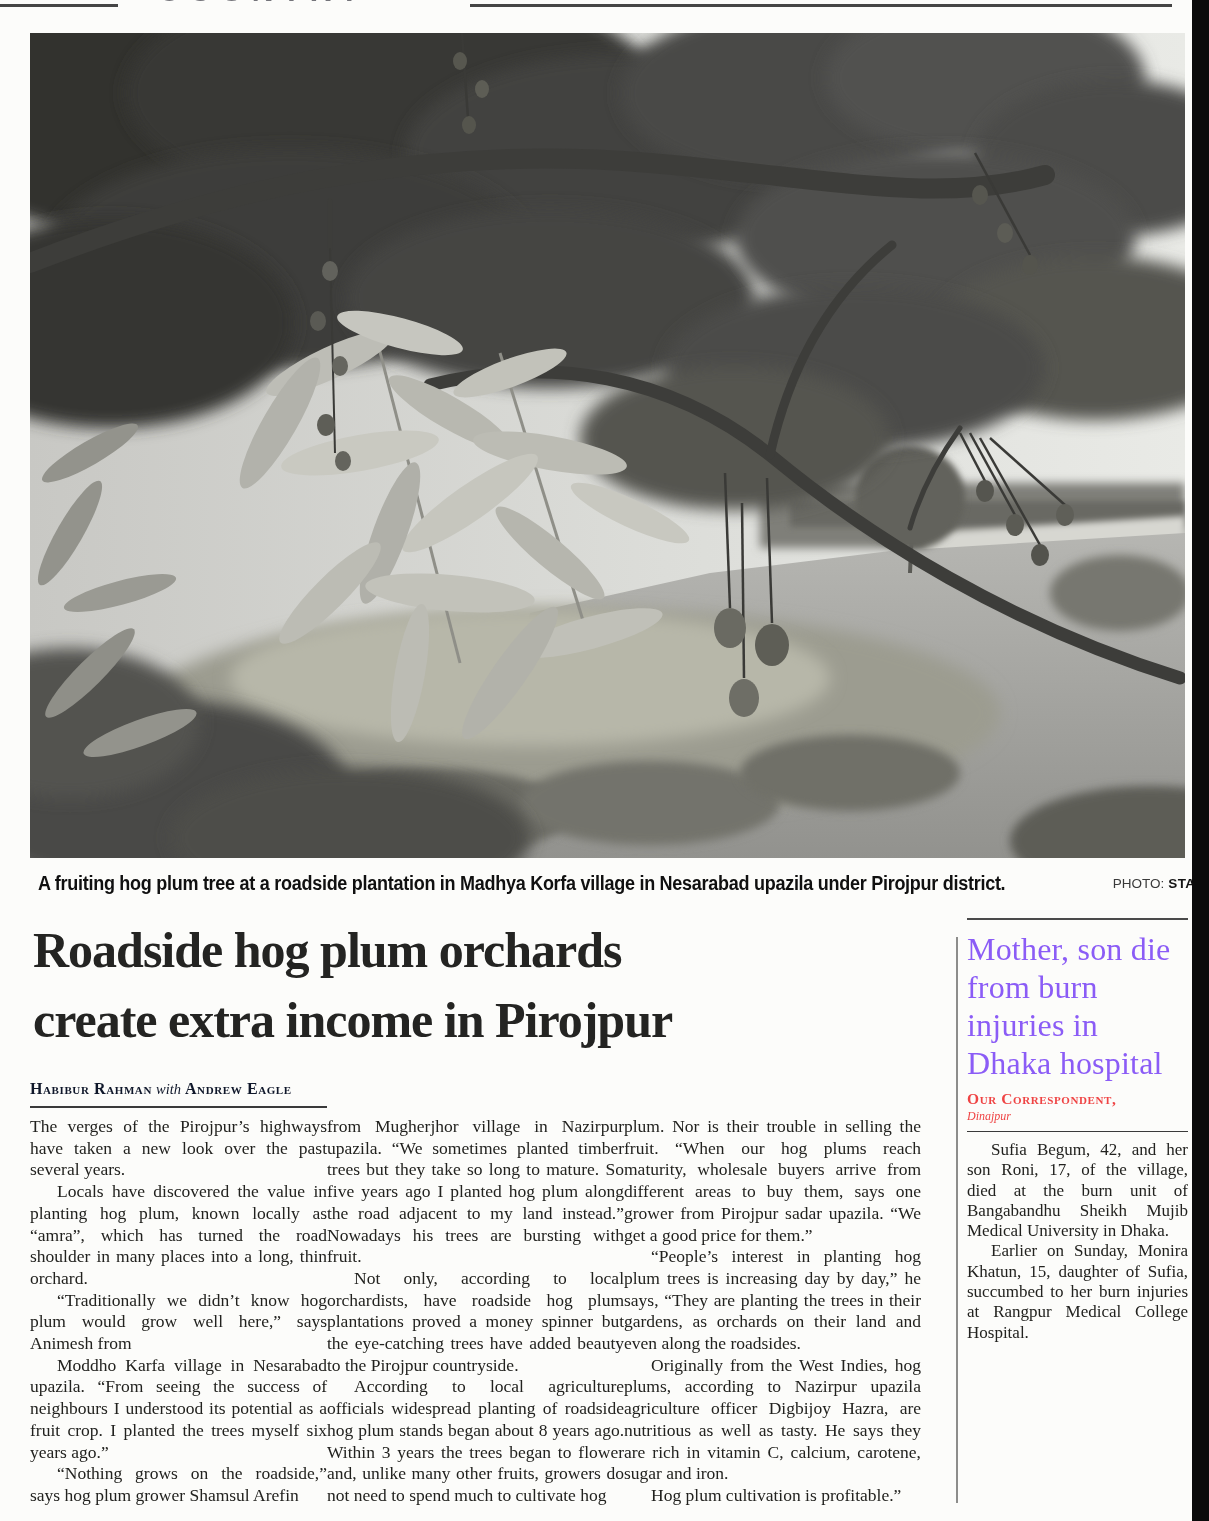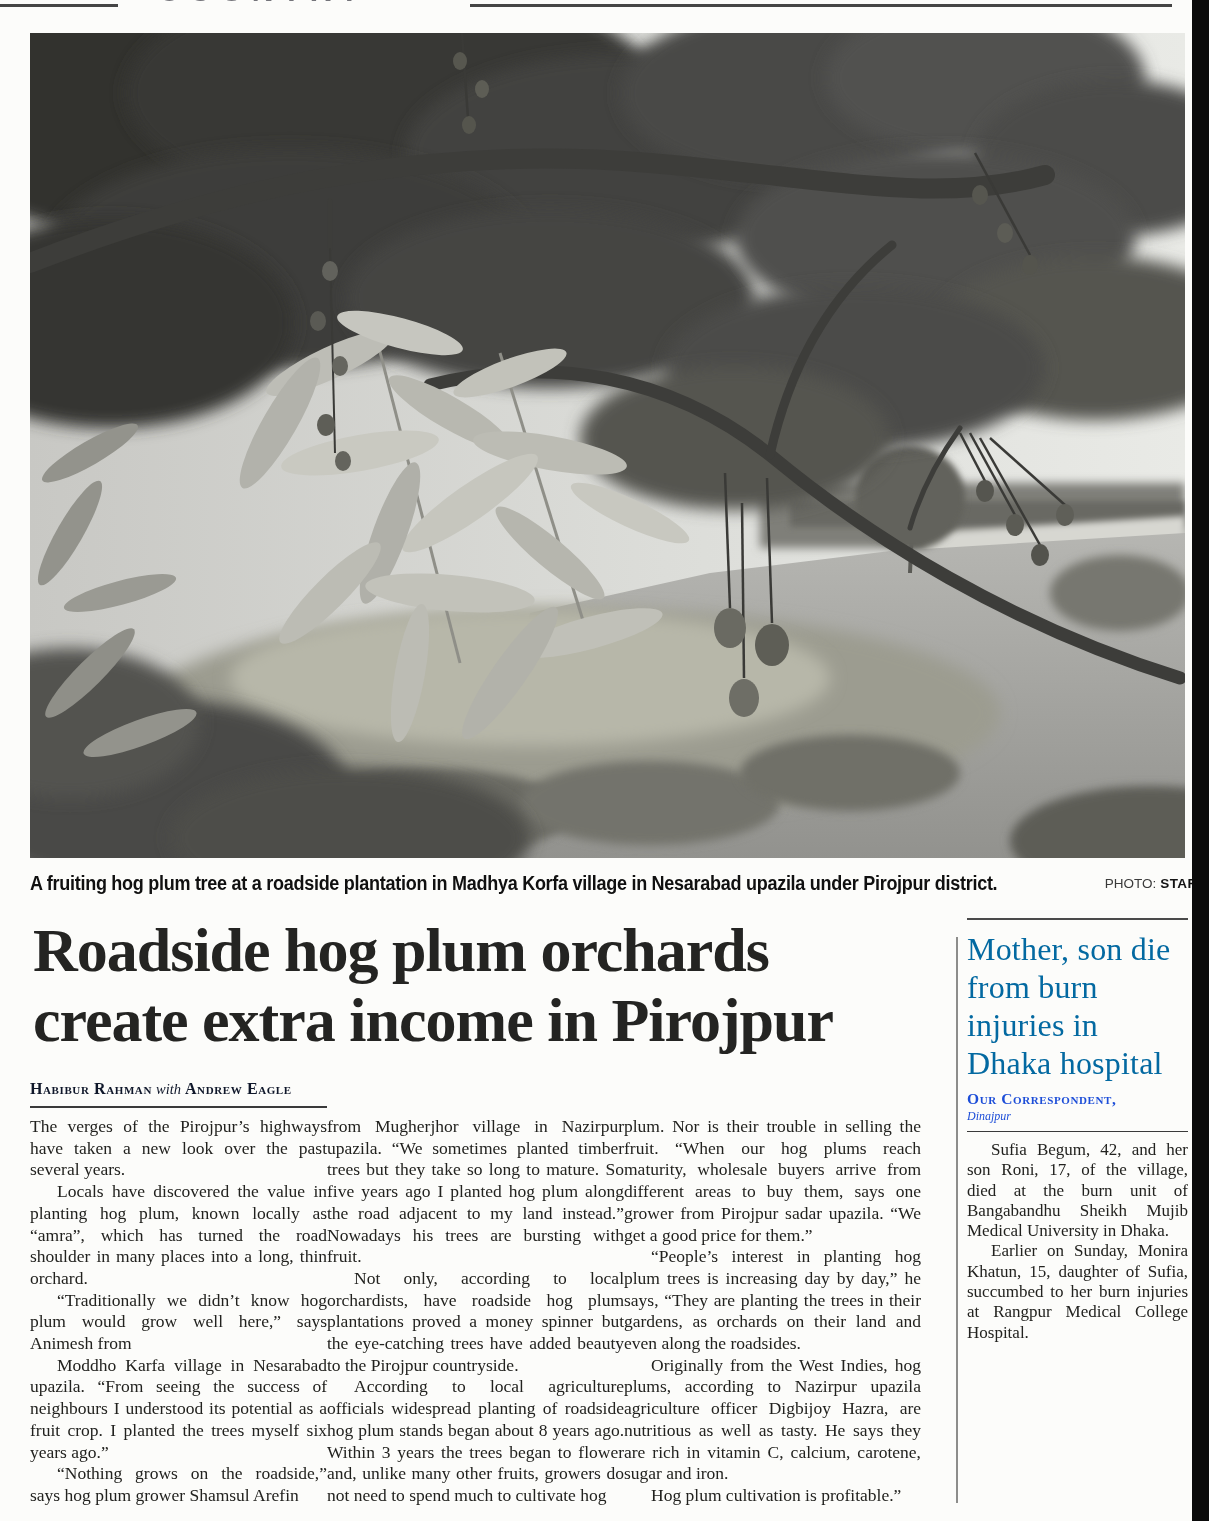--- a/index.html
+++ b/index.html
@@ -19,54 +19,54 @@
     letter-spacing:9px;color:#74747a;
   }
   .masthead-line-left{position:absolute;left:0;top:4px;width:118px;border-top:3px solid #454545;}
   .masthead-line-right{position:absolute;left:470px;right:20px;top:4px;border-top:3px solid #454545;}
 
   
   .photo-wrap{position:absolute;left:30px;top:33px;width:1155px;height:825px;background:#cfcfcb;}
   .photo-wrap svg{display:block;width:100%;height:100%;}
 
   
-  .caption-row{position:absolute;left:30px;top:872px;width:1155px;display:flex;justify-content:space-between;align-items:flex-start;}
+  .caption-row{position:absolute;left:38px;top:872px;width:1155px;display:flex;justify-content:space-between;align-items:flex-start;}
   .caption{
     font-family:"Liberation Sans", sans-serif;font-weight:bold;font-size:20px;color:#101010;
     transform:scaleX(0.9);transform-origin:left top;white-space:nowrap;letter-spacing:-0.3px;
   }
   .credit{font-family:"Liberation Sans", sans-serif;font-size:13.5px;color:#3a3a3a;white-space:nowrap;padding-top:4px;}
   .credit .credit-name{font-weight:bold;color:#141414;letter-spacing:0.5px;}
 
   
   .headline{
     position:absolute;left:33px;top:915px;width:918px;
-    font-weight:bold;font-size:62px;line-height:70px;letter-spacing:-1px;color:#242422;
+    font-weight:bold;font-size:50px;line-height:70px;letter-spacing:-1px;color:#242422;
   }
 
   
   .byline{position:absolute;left:30px;top:1080px;width:297px;font-size:16px;color:#0f172a;}
   .byline .sc{font-variant:small-caps;font-weight:bold;letter-spacing:0.6px;}
   .byline .conn{font-style:italic;font-size:14.5px;}
   .byline-rule{position:absolute;left:30px;top:1106px;width:297px;border-top:2px solid #3a3a3a;}
 
   
   .columns{position:absolute;left:30px;top:1116px;width:918px;display:flex;gap:0;}
   .col{width:297px;}
   .para{margin:0;font-size:17.5px;line-height:21.7px;text-align:justify;color:#22221f;}
   .para.indent{text-indent:27px;}
 
   
   .vrule{position:absolute;left:956px;top:937px;height:566px;border-left:2px solid #8d8d8b;}
 
   
   .sidebar{position:absolute;left:967px;top:918px;width:221px;}
   .sidebar-rule-top{border-top:2.5px solid #4a4a4a;margin-bottom:10px;}
-  .sidebar-headline{font-size:32px;line-height:38px;font-weight:normal;color:#0369a1;letter-spacing:0.2px;}
-  .sidebar-byline{margin-top:8px;font-size:15.5px;color:#1d4ed8;}
+  .sidebar-headline{font-size:32px;line-height:38px;font-weight:normal;color:#8b5cf6;letter-spacing:0.2px;}
+  .sidebar-byline{margin-top:8px;font-size:15.5px;color:#ef4444;}
   .sidebar-byline .sc{font-variant:small-caps;font-weight:bold;letter-spacing:0.6px;}
   .sidebar-byline .place{display:block;font-style:italic;font-size:12px;margin-top:1px;}
   .sidebar-rule-mid{border-top:1.5px solid #3a3a3a;margin:7px 0 8px 0;}
   .sidebar-body .para{font-size:17px;line-height:20.3px;}
   .sidebar-body .para.indent{text-indent:24px;}
 </style>
 </head>
 <body>
 
 <div class="page">

